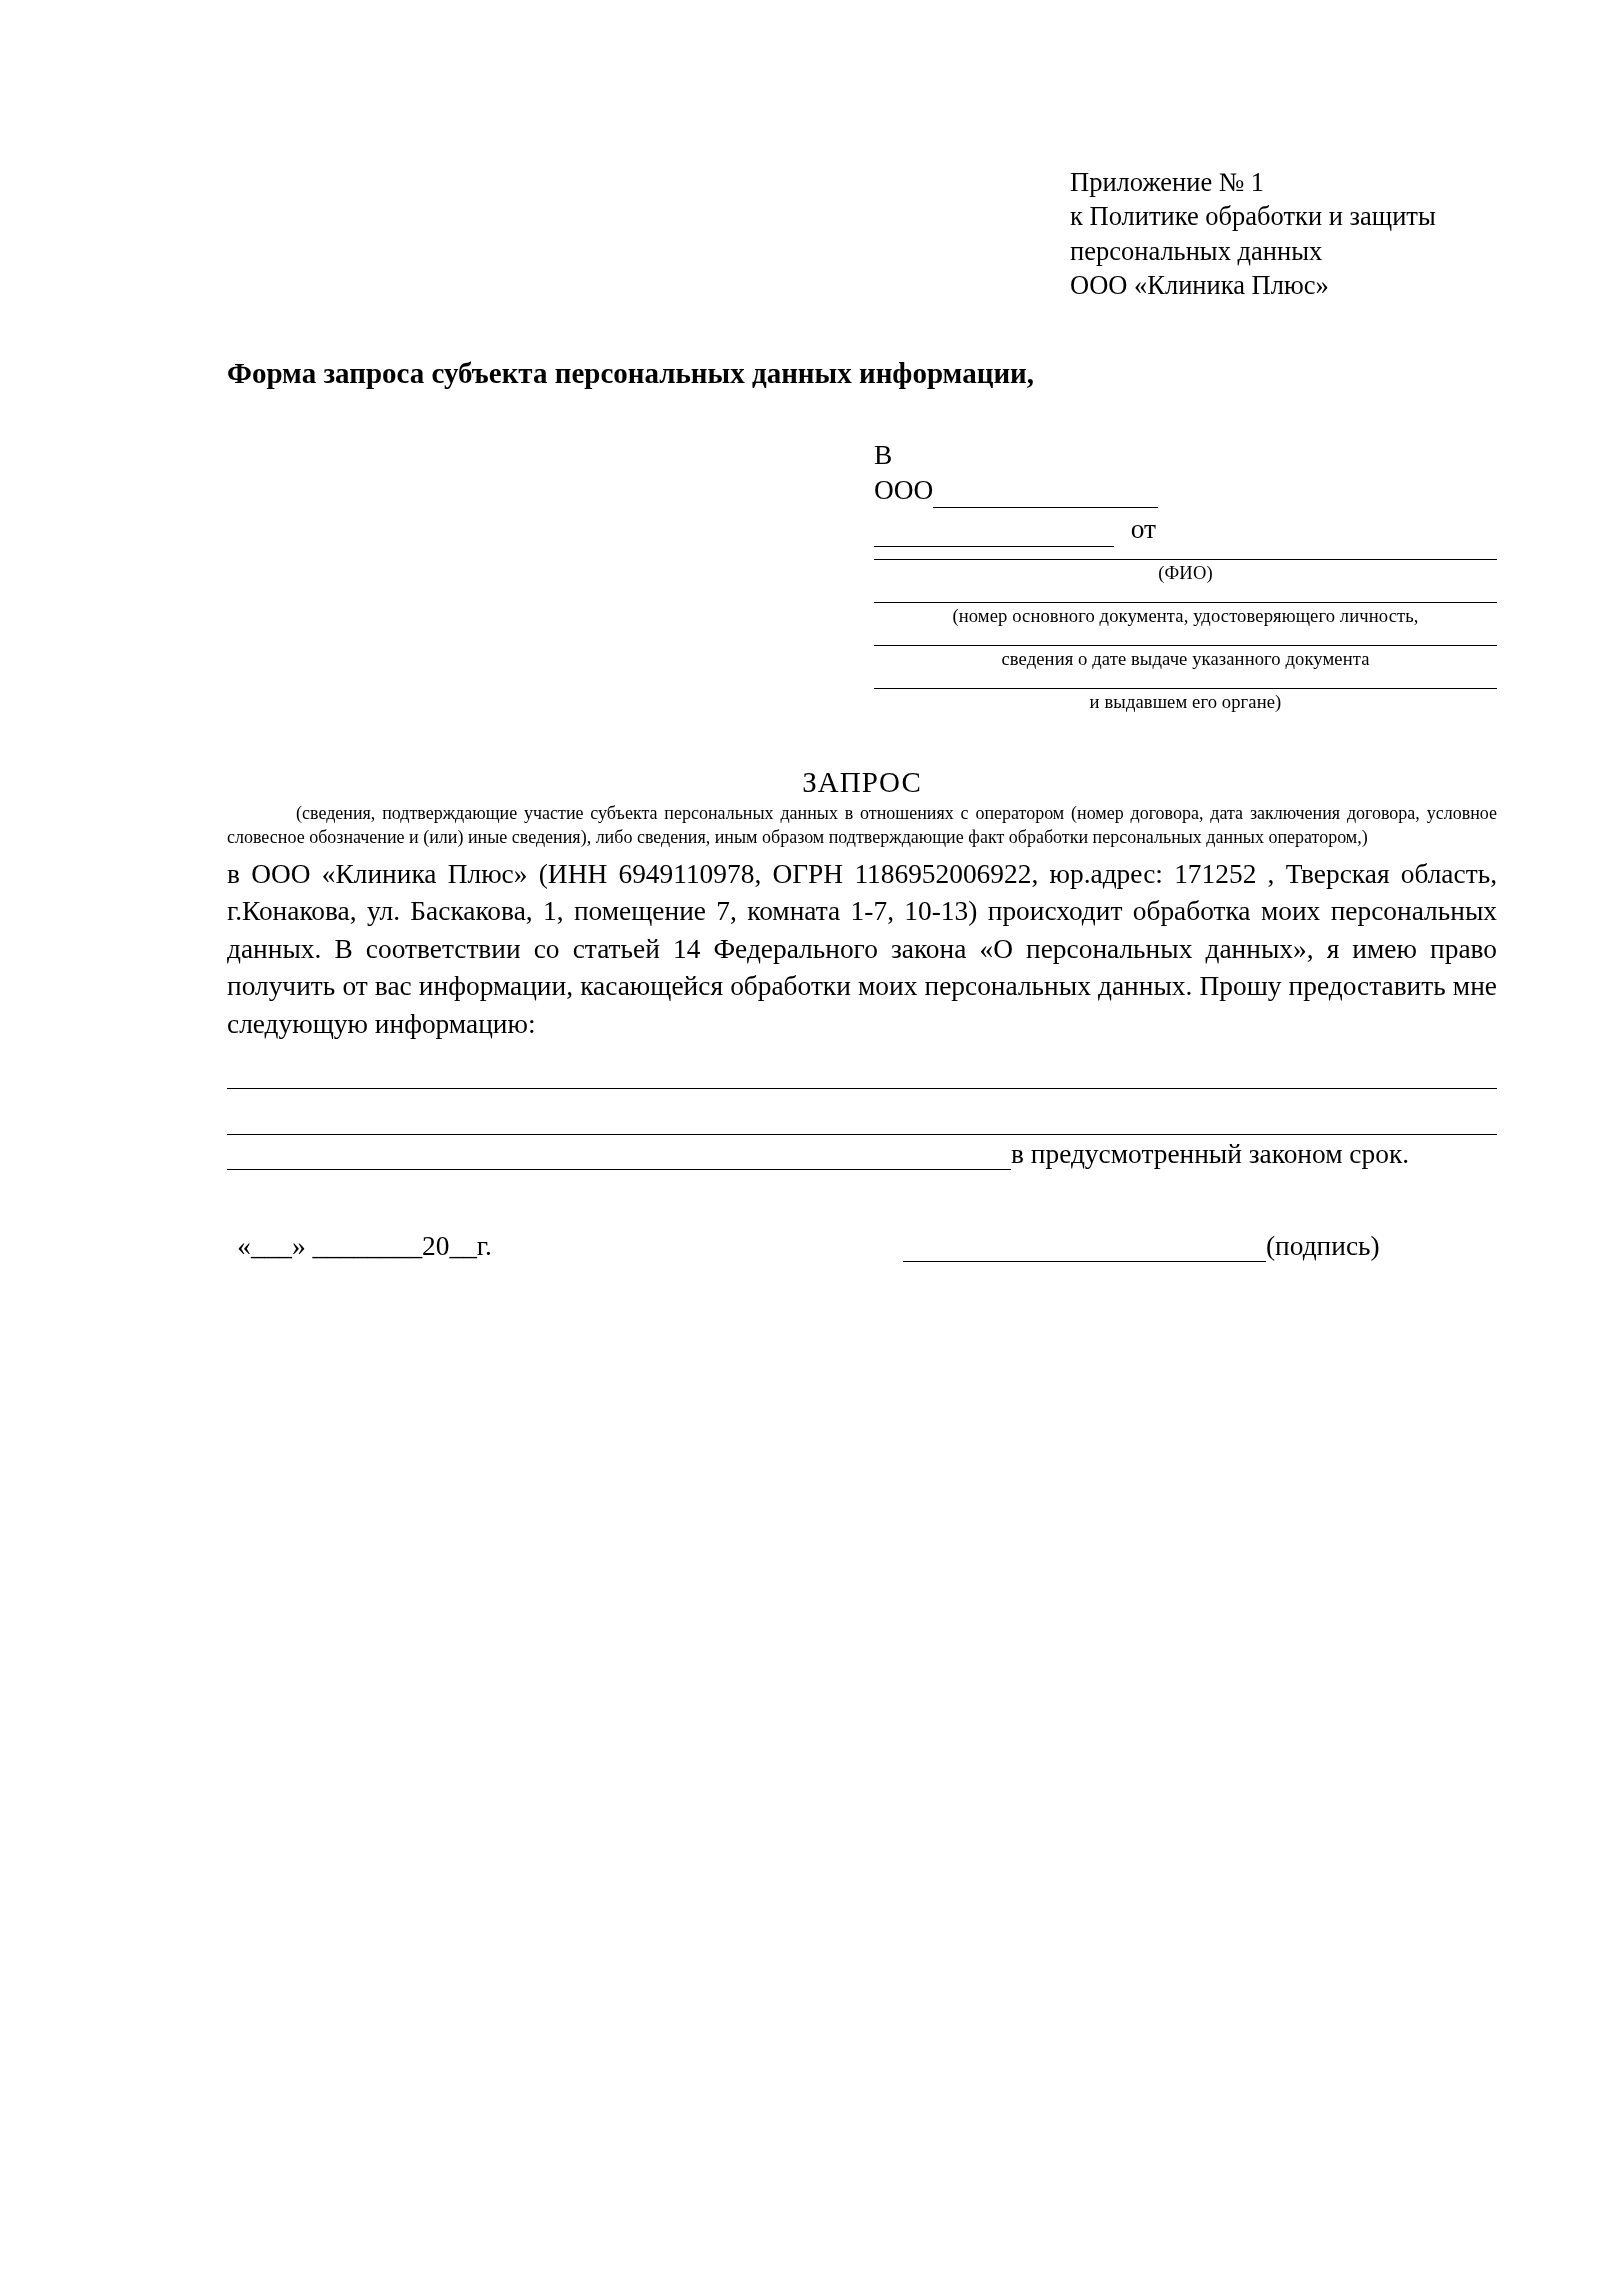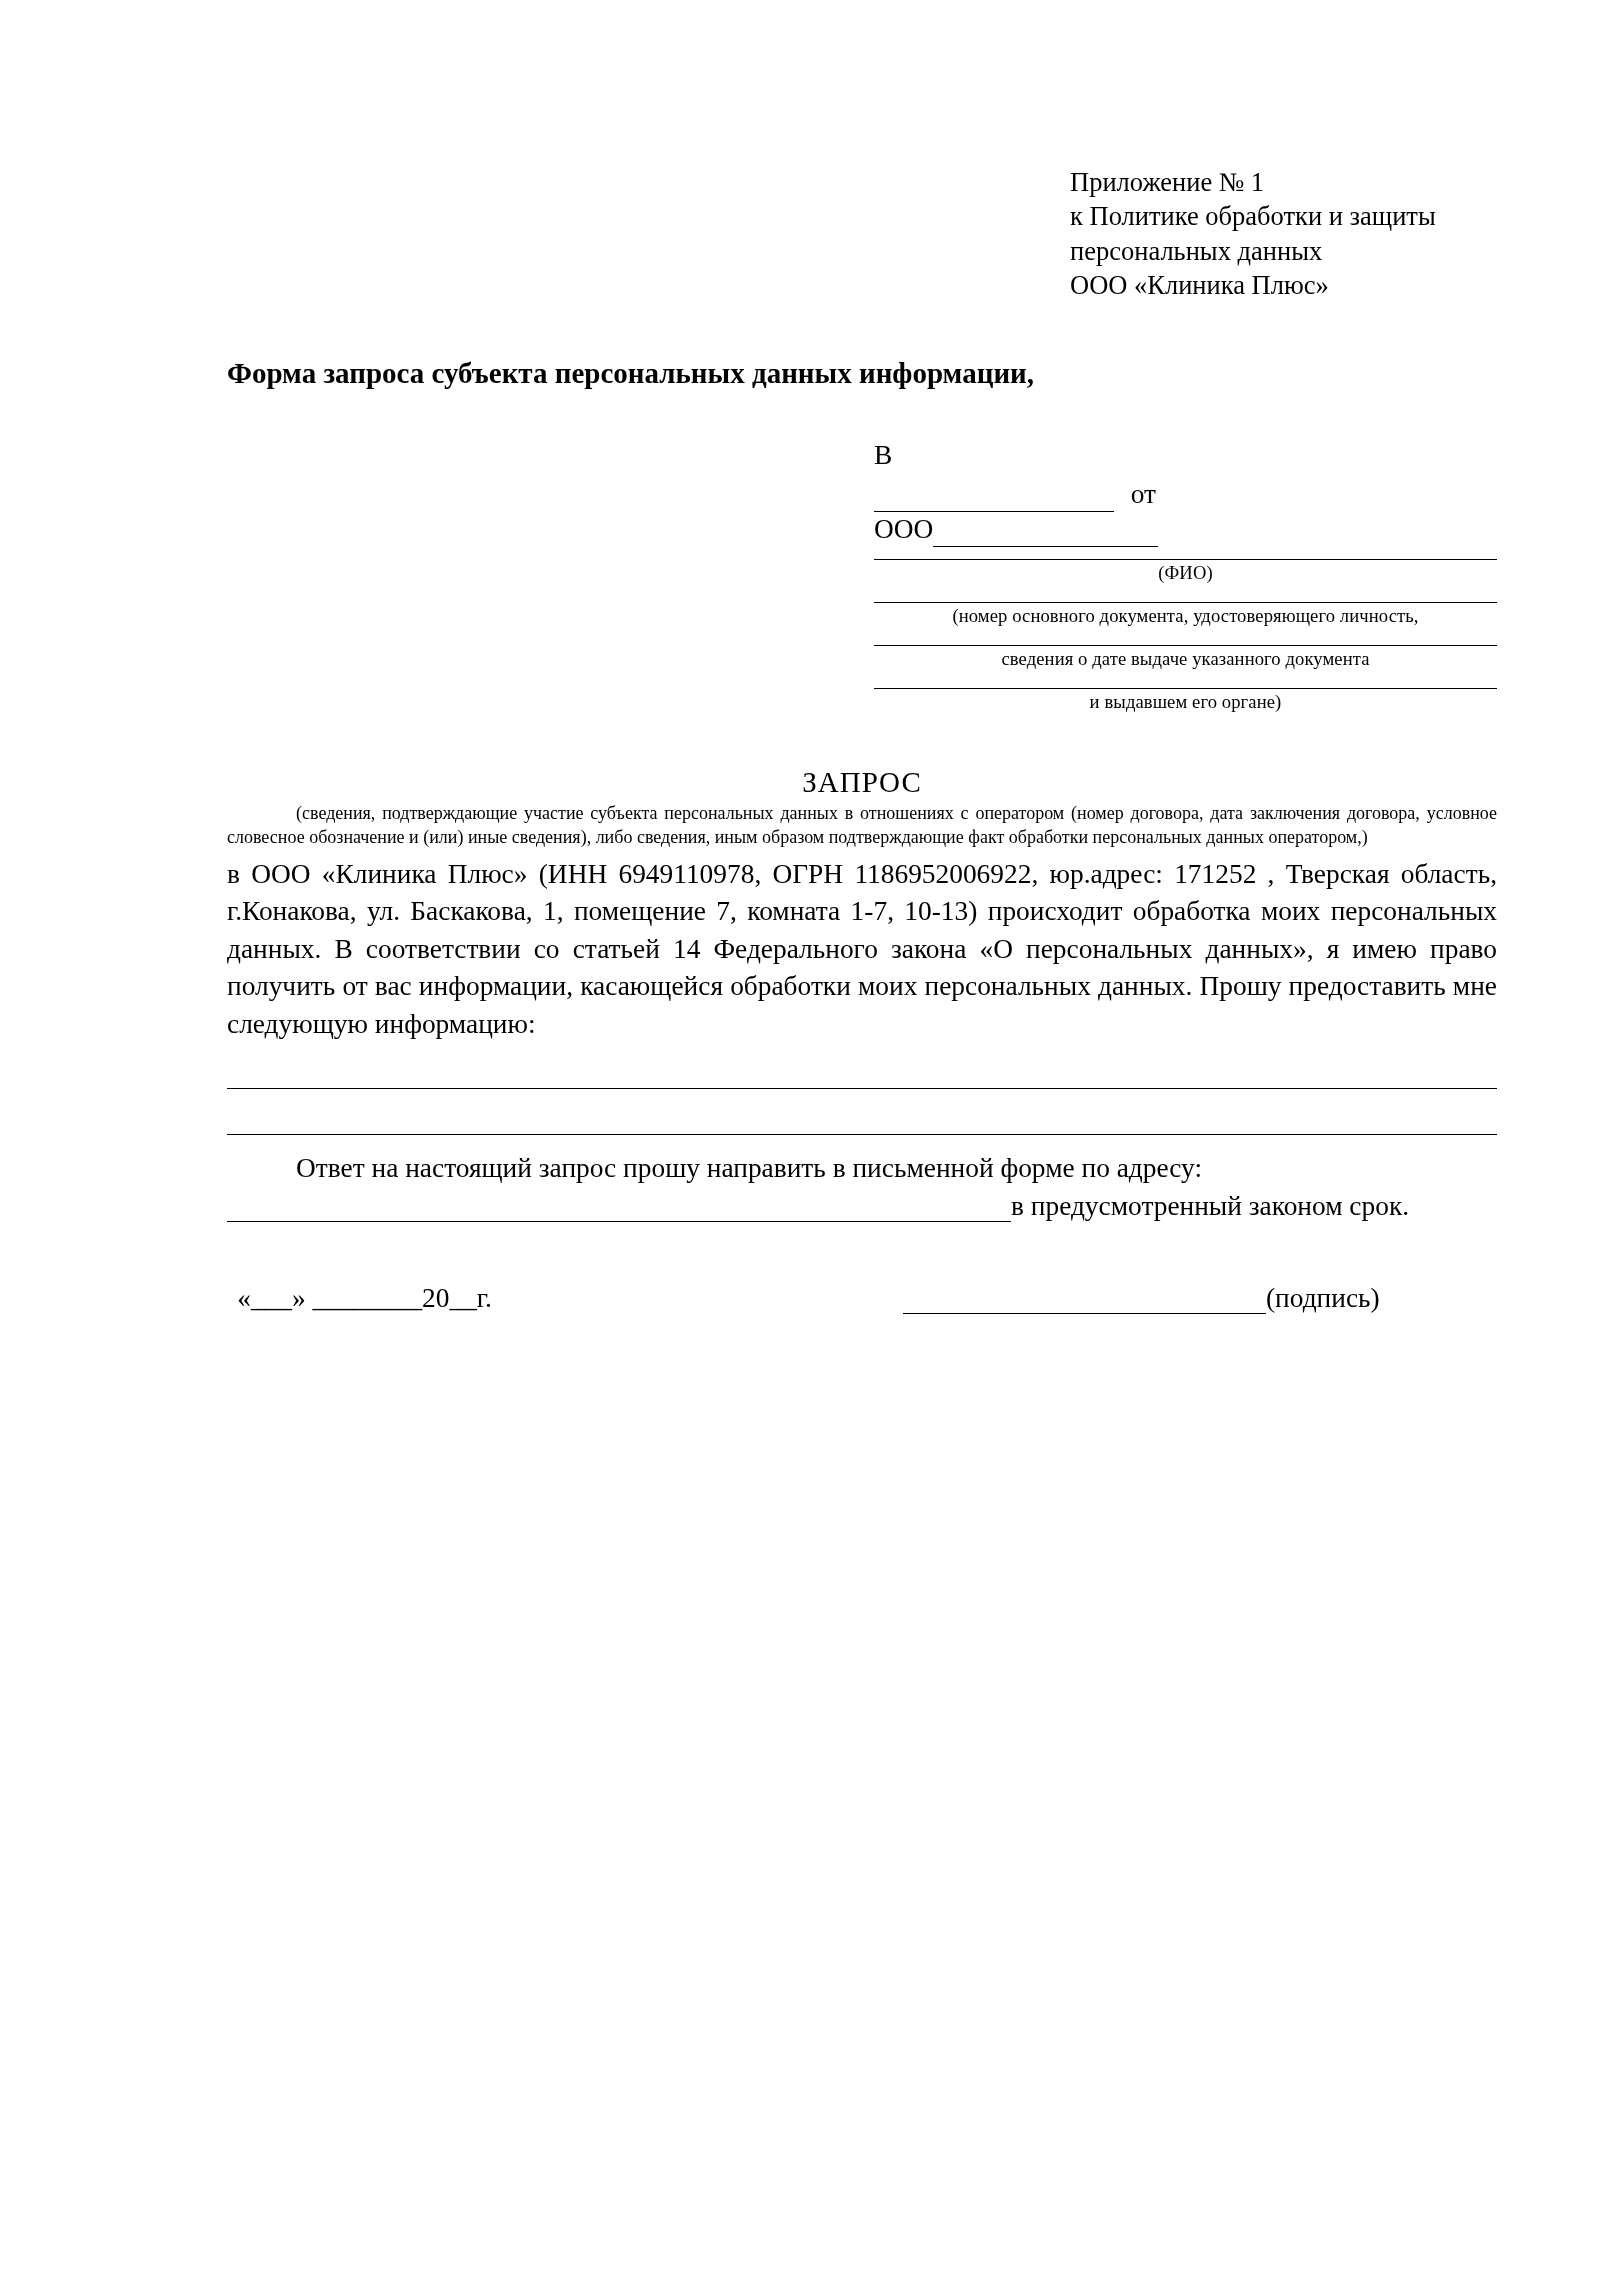--- a/index.html
+++ b/index.html
@@ -180,27 +180,27 @@
 
     <div class="doc-title">
       <span class="line1">Форма запроса субъекта персональных данных информации,</span>
     </div>
 
     <div class="addressee">
       <div class="addr-inner">
         <div class="row-v">
           <span>В</span>
         </div>
+        <div class="row-v">
+          <span>ООО</span><span class="fill-line" style="width:225px"></span>
+        </div>
         <div class="row-v" style="margin-top:3.9px;">
           <span class="fill-line" style="width:240px"></span>
           <span style="margin-left:9.8px;">от</span>
         </div>
-        <div class="row-v">
-          <span>ООО</span><span class="fill-line" style="width:225px"></span>
-        </div>
       </div>
 
       <span class="long-rule"></span>
       <div class="cap">(ФИО)</div>
 
       <span class="long-rule" style="margin-top:17.6px;"></span>
       <div class="cap">(номер основного документа, удостоверяющего личность,</div>
 
       <span class="long-rule" style="margin-top:17.6px;"></span>
       <div class="cap">сведения о дате выдаче указанного документа</div>
@@ -214,21 +214,20 @@
 
     <div class="small-note"><span class="indent"></span><span>(сведения, подтверждающие участие субъекта персональных данных в отношениях с оператором (номер договора, дата заключения договора, условное словесное обозначение и (или) иные сведения), либо сведения, иным образом подтверждающие факт обработки персональных данных оператором,)</span></div>
 
     <div class="body-par">в ООО «Клиника Плюс» (ИНН 6949110978, ОГРН 1186952006922, юр.адрес: 171252 , Тверская область, г.Конакова, ул. Баскакова, 1, помещение 7, комната 1-7, 10-13) происходит обработка моих персональных данных. В соответствии со статьей 14 Федерального закона «О персональных данных», я имею право получить от вас информации, касающейся обработки моих персональных данных. Прошу предоставить мне следующую информацию:</div>
 
     <div class="blank-rules">
       <div class="rule"></div>
       <div class="rule"></div>
     </div>
 
-    <div class="answer-par">Ответ на настоящий запрос прошу направить в письменной форме по адресу:</div>
 
     <div class="answer-row">
       <span class="fill-line"></span><span>в предусмотренный законом срок.</span>
     </div>
 
     <div class="sign-row">
       <span class="sign-left">«___» ________20__г.</span>
       <span class="sign-right"><span class="u-sm" style="width:363px"></span><span>(подпись)</span></span>
     </div>
 

